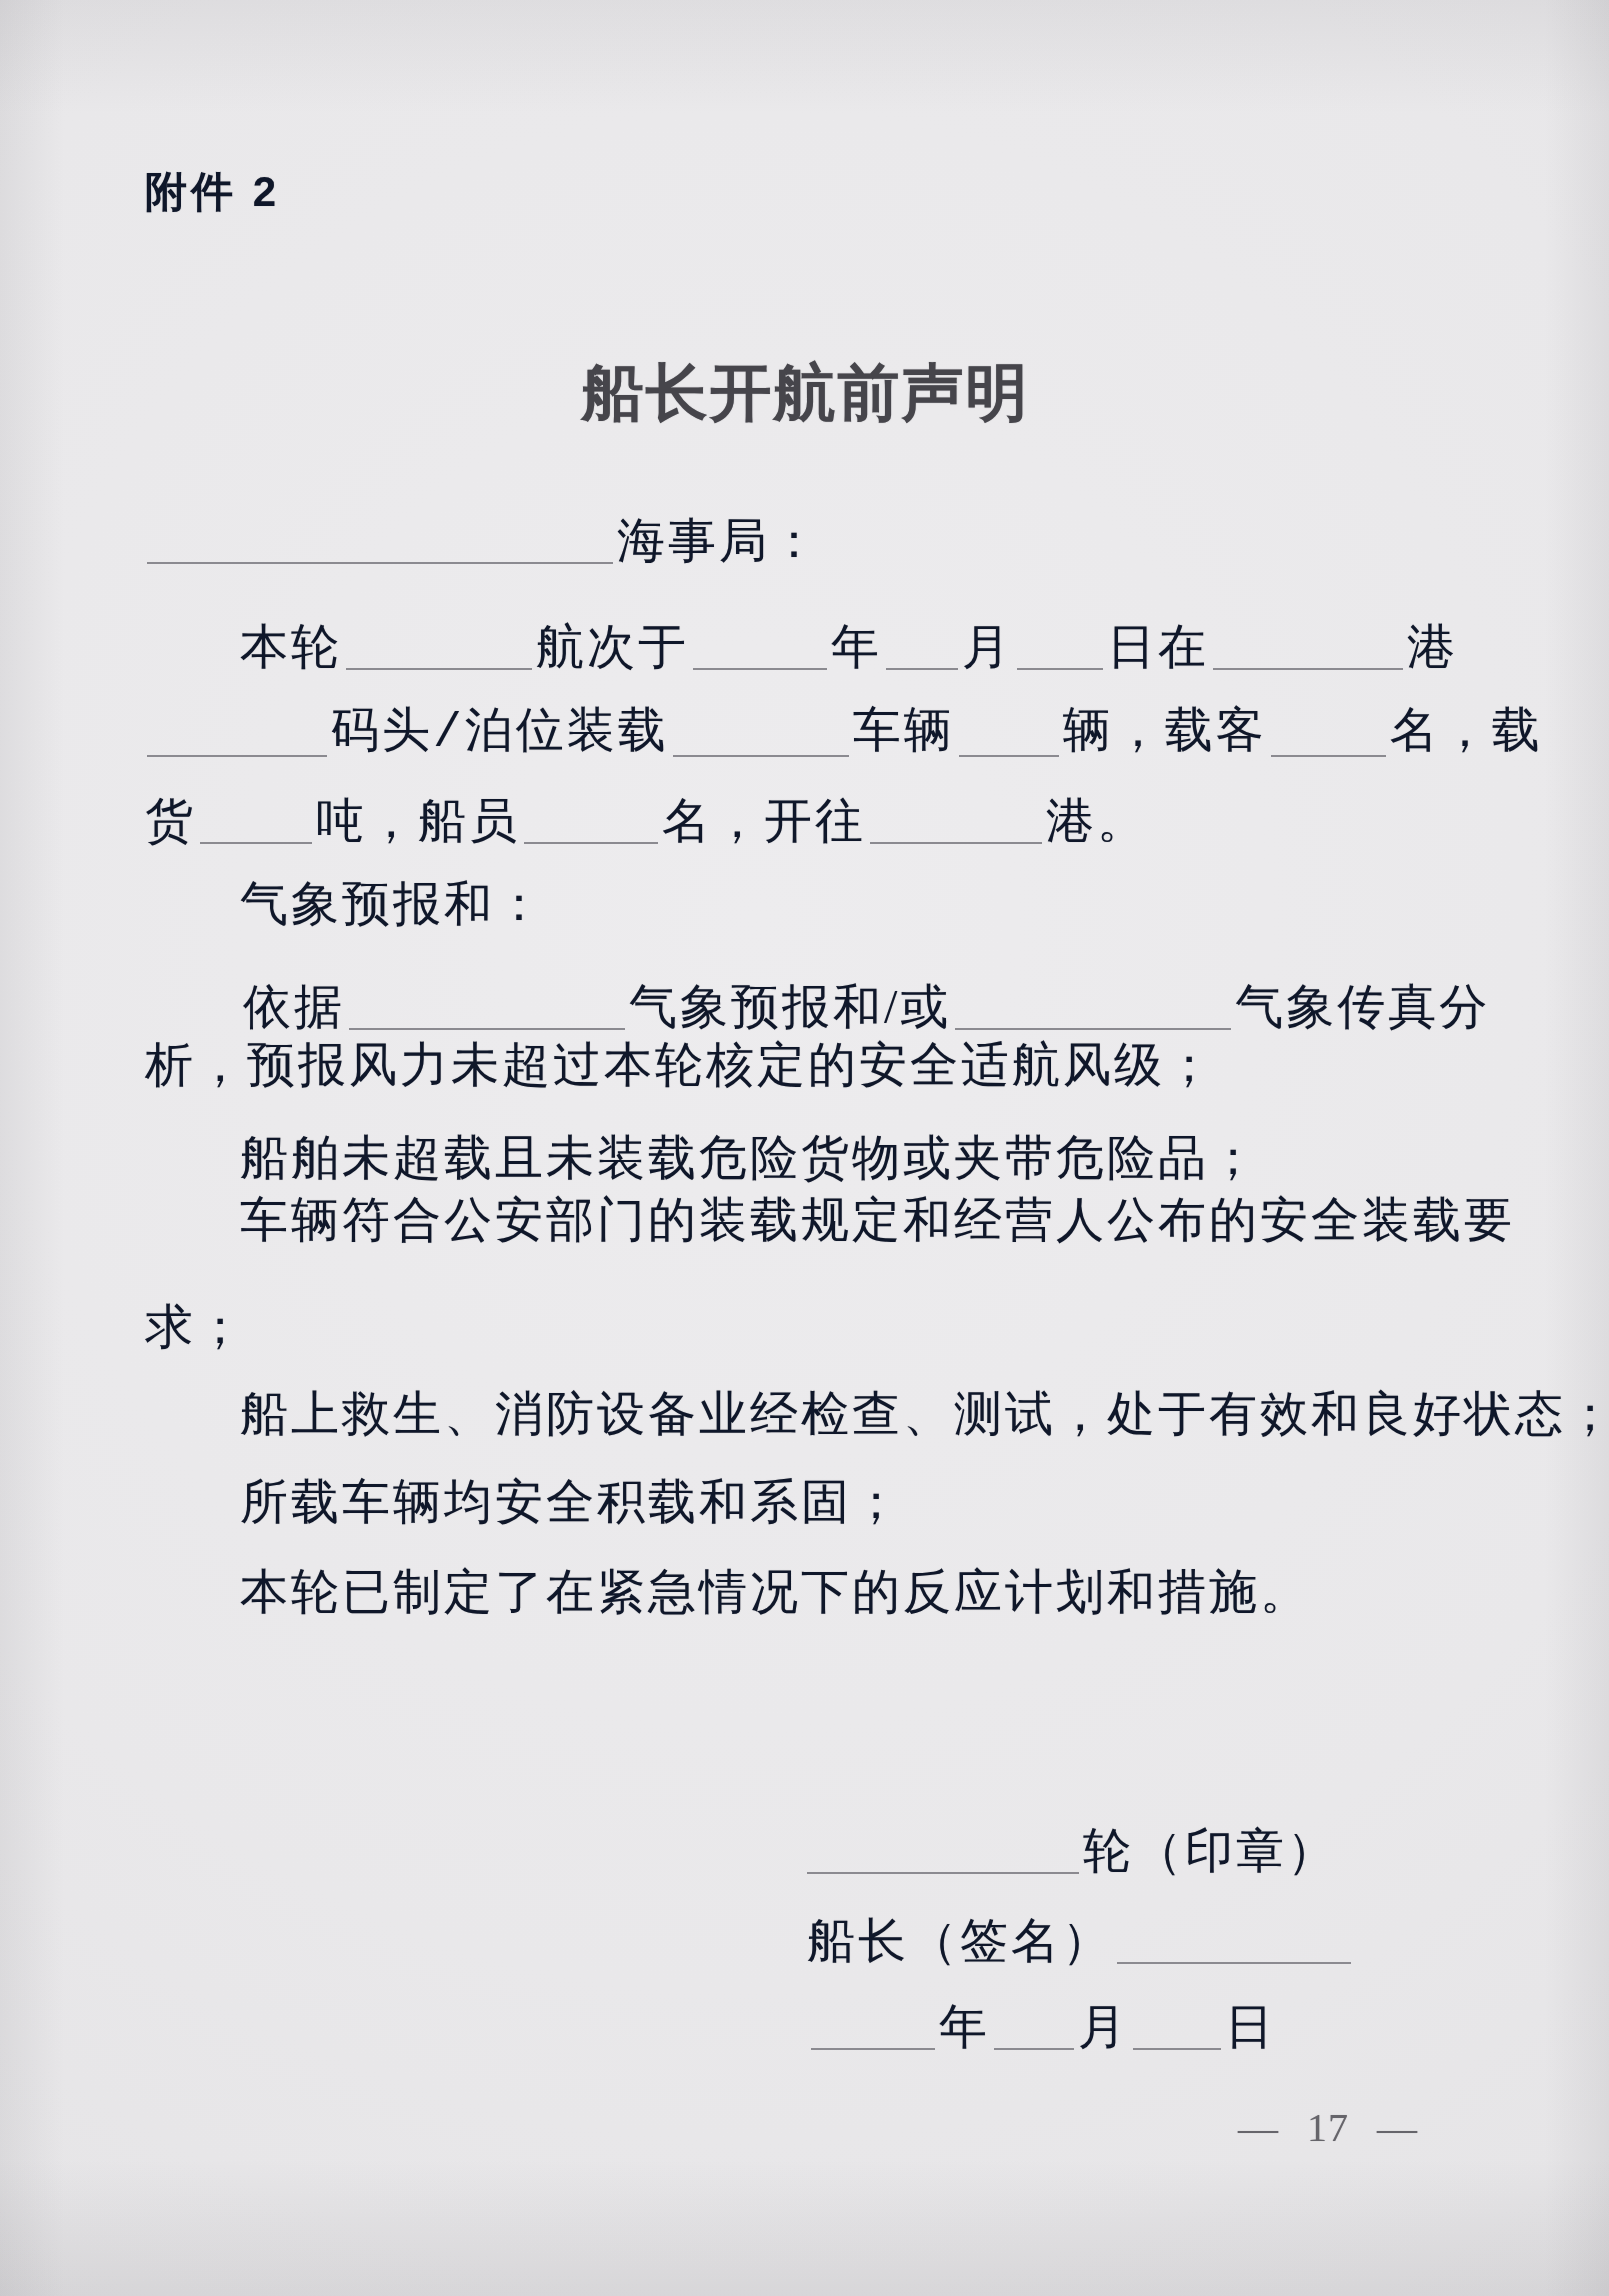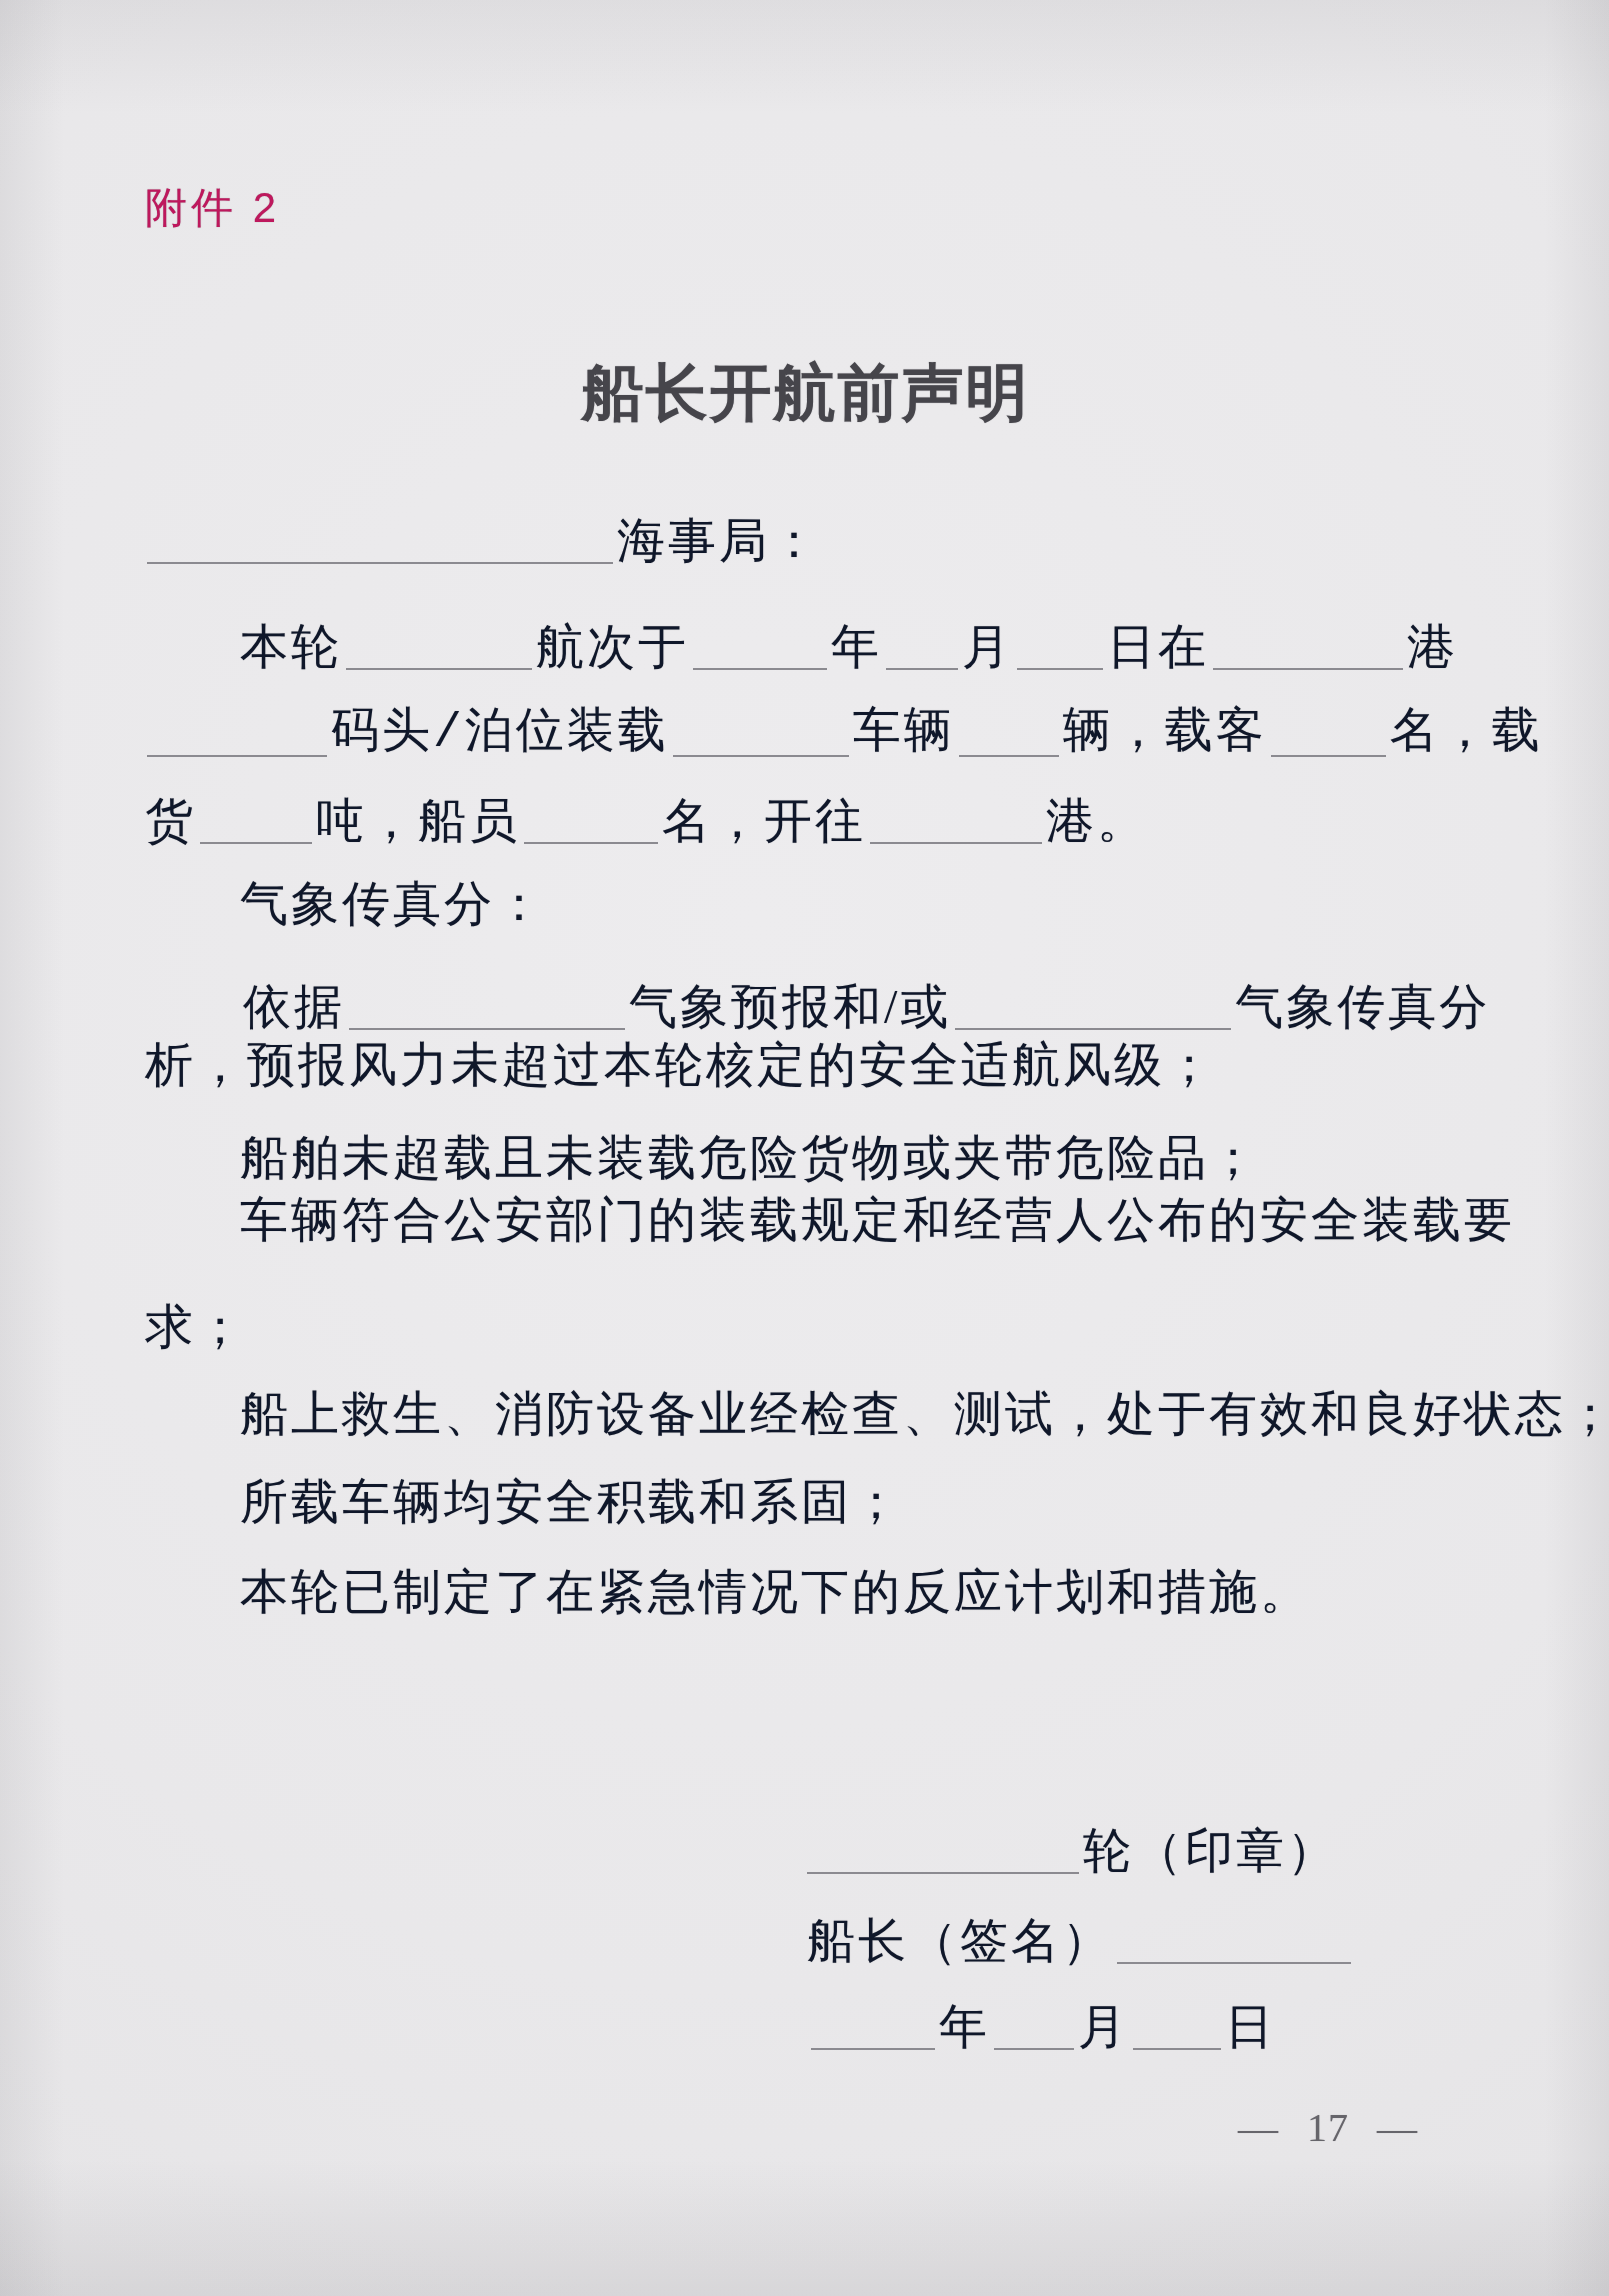--- a/index.html
+++ b/index.html
@@ -9,23 +9,23 @@
     background:#e9e8e9;
   }
   .paper{
     position:absolute;inset:0;
     background:
       linear-gradient(to right, rgba(110,108,114,0.10), rgba(110,108,114,0) 4%, rgba(110,108,114,0) 96%, rgba(110,108,114,0.10)),
       linear-gradient(to bottom, rgba(110,108,114,0.09), rgba(110,108,114,0) 5%, rgba(110,108,114,0) 94%, rgba(110,108,114,0.13)),
       radial-gradient(ellipse 115% 85% at 47% 40%, #edecee 0%, #e9e8ea 55%, #e3e2e4 100%);
   }
   .attachment{
-    position:absolute;left:145px;top:180px;
+    position:absolute;left:145px;top:164px;
     font-family:"Liberation Sans","DejaVu Sans",sans-serif;
-    font-weight:400;font-size:42px;color:#be185d;letter-spacing:4px;
+    font-weight:700;font-size:42px;color:#0f172a;letter-spacing:4px;
     text-shadow:0 0 1px rgba(75,74,80,0.45);
   }
   .title{
     position:absolute;left:0;top:350px;width:100%;margin:1px;
     text-align:center;font-size:62px;font-weight:700;color:#46454b;
     letter-spacing:2px;text-shadow:0 0 1px rgba(70,69,75,0.5);
   }
   .line{
     position:absolute;height:50px;line-height:47px;white-space:nowrap;
     font-size:48px;color:#0f172a;letter-spacing:3px;
@@ -49,21 +49,21 @@
 
 <div class="attachment">附件 2</div>
 
 <h1 class="title">船长开航前声明</h1>
 
 <div>
     <div class="line" style="left: 143px; top: 514px;"><span class="blank" style="width: 466px;"></span><span class="t">海事局：</span></div>
     <div class="line" style="left: 240px; top: 620px;"><span class="t">本轮</span><span class="blank" style="width: 186px;"></span><span class="t">航次于</span><span class="blank" style="width: 134px;"></span><span class="t">年</span><span class="blank" style="width: 72px;"></span><span class="t">月</span><span class="blank" style="width: 86px;"></span><span class="t">日在</span><span class="blank" style="width: 190px;"></span><span class="t">港</span></div>
     <div class="line" style="left: 143px; top: 707px; font-family: Liberation Mono, monospace;"><span class="blank" style="width: 180px;"></span><span class="t">码头/泊位装载</span><span class="blank" style="width: 176px;"></span><span class="t">车辆</span><span class="blank" style="width: 100px;"></span><span class="t">辆，载客</span><span class="blank" style="width: 115px;"></span><span class="t">名，载</span></div>
     <div class="line" style="left: 145px; top: 794px;"><span class="t">货</span><span class="blank" style="width: 112px;"></span><span class="t">吨，船员</span><span class="blank" style="width: 134px;"></span><span class="t">名，开往</span><span class="blank" style="width: 172px;"></span><span class="t">港。</span></div>
-    <div class="line" style="left: 240px; top: 880px;"><span class="t">气象传真分：</span></div>
+    <div class="line" style="left: 240px; top: 880px;"><span class="t">气象预报和：</span></div>
     <div class="line" style="left: 243px; top: 980px;"><span class="t">依据</span><span class="blank" style="width: 276px;"></span><span class="t">气象预报和/或</span><span class="blank" style="width: 276px;"></span><span class="t">气象传真分</span></div>
     <div class="line" style="left: 145px; top: 1041px;"><span class="t">析，预报风力未超过本轮核定的安全适航风级；</span></div>
     <div class="line" style="left: 240px; top: 1134px;"><span class="t">船舶未超载且未装载危险货物或夹带危险品；</span></div>
     <div class="line" style="left: 240px; top: 1196px;"><span class="t">车辆符合公安部门的装载规定和经营人公布的安全装载要</span></div>
     <div class="line" style="left: 145px; top: 1303px;"><span class="t">求；</span></div>
     <div class="line" style="left: 240px; top: 1390px;"><span class="t">船上救生、消防设备业经检查、测试，处于有效和良好状态；</span></div>
     <div class="line" style="left: 240px; top: 1478px;"><span class="t">所载车辆均安全积载和系固；</span></div>
     <div class="line" style="left: 240px; top: 1568px;"><span class="t">本轮已制定了在紧急情况下的反应计划和措施。</span></div>
     <div class="line" style="left: 803px; top: 1824px;"><span class="blank" style="width: 272px;"></span><span class="t">轮（印章）</span></div>
     <div class="line" style="left: 807px; top: 1914px;"><span class="t">船长（签名）</span><span class="blank" style="width: 234px;"></span></div>

